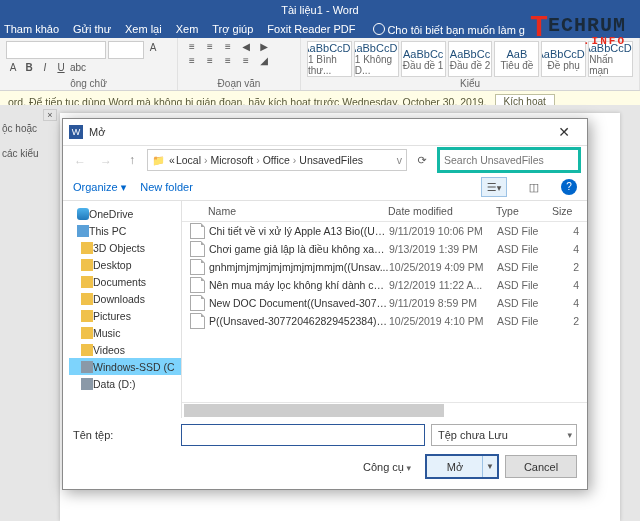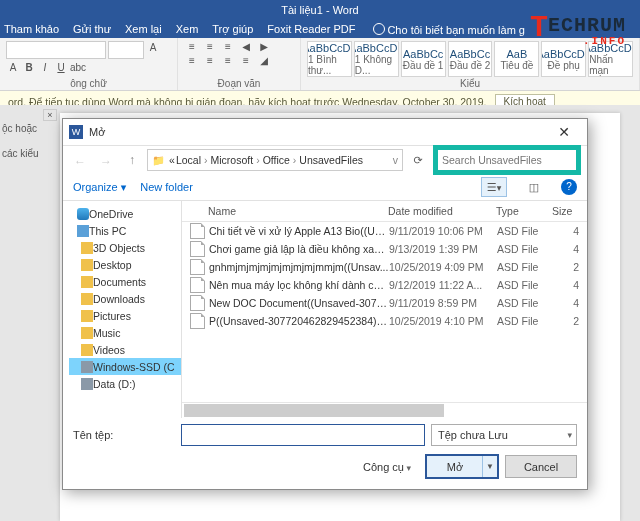--- a/index.html
+++ b/index.html
@@ -36,21 +36,21 @@
 .dlg-title .wicon{width:14px;height:14px;background:#2b579a;color:#fff;font-size:9px;text-align:center;line-height:14px;margin-right:6px}
 .dlg-title .ttl{font-size:11px;color:#333}
 .dlg-title .x{margin-left:auto;width:34px;text-align:center;font-size:14px;cursor:pointer}
 .addr-row{height:28px;display:flex;align-items:center;padding:0 6px;gap:4px}
 .arrow-btn{width:22px;height:20px;display:flex;align-items:center;justify-content:center;color:#888;font-size:12px;cursor:pointer}
 .arrow-btn.disabled{color:#ccc}
 .breadcrumb{flex:1;border:1px solid #ccc;height:20px;display:flex;align-items:center;padding:0 4px;font-size:10.5px;gap:1px;overflow:hidden}
 .breadcrumb .sep{color:#888;padding:0 2px}
 .breadcrumb .folder-icon{color:#f0c14b;margin-right:3px}
 .refresh{width:22px;text-align:center;cursor:pointer;color:#555}
-.search{width:130px;border:5px solid #14b8a6;height:20px;padding:0 4px;font-size:10.5px;color:#999}
+.search{width:130px;border:3px solid #14b8a6;height:20px;padding:0 4px;font-size:10.5px;color:#999}
 .toolbar{height:26px;display:flex;align-items:center;padding:0 10px;gap:14px;font-size:11px}
 .toolbar .link{color:#0066cc;cursor:pointer}
 .toolbar .spacer{flex:1}
 .toolbar .view-btn{width:24px;height:18px;border:1px solid transparent;display:flex;align-items:center;justify-content:center;color:#555;cursor:pointer}
 .toolbar .view-btn.on{border-color:#9cc2e5;background:#e5f1fb}
 .toolbar .help{width:16px;height:16px;border-radius:50%;background:#0066cc;color:#fff;text-align:center;line-height:16px;font-size:10px;cursor:pointer}
 .body{flex:1;display:flex;border-top:1px solid #e1e1e1;min-height:0}
 .tree{width:112px;overflow:auto;padding:4px 0 4px 6px;font-size:10.5px}
 .tree .item{display:flex;align-items:center;height:17px;padding-left:8px;cursor:pointer}
 .tree .item.sel{background:#7dd3fc}

